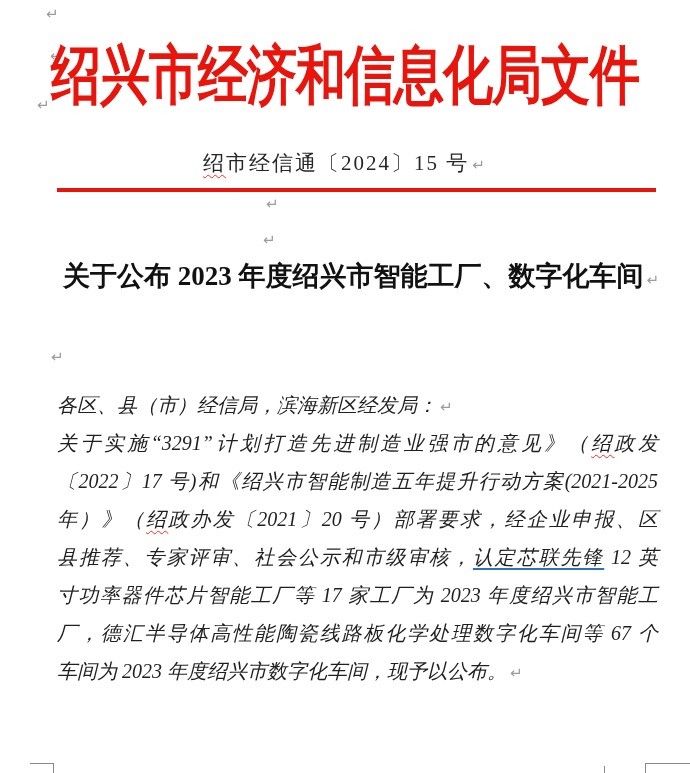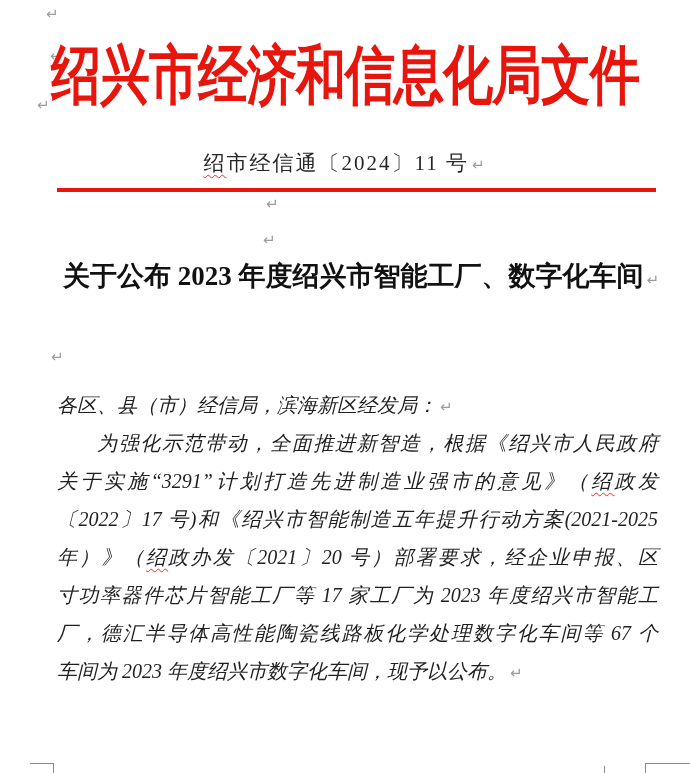--- a/index.html
+++ b/index.html
@@ -100,44 +100,44 @@
 
 <div class="page">
 
   <span class="pm abs" style="left:46px;top:7px">↵</span>
   <span class="pm abs" style="left:50px;top:49px">↵</span>
 
   <div class="agency-title">绍兴市经济和信息化局文件</div>
 
   <span class="pm abs" style="left:37px;top:98px">↵</span>
 
-  <div class="doc-number"><span class="squiggle">绍</span><span>市经信通〔2024〕11 号</span><span class="pm pm-inline">↵</span></div>
+  <div class="doc-number"><span class="squiggle">绍</span><span>市经信通〔2024〕15 号</span><span class="pm pm-inline">↵</span></div>
 
   <div class="red-rule"></div>
 
   <span class="pm abs" style="left:266px;top:197px">↵</span>
   <span class="pm abs" style="left:263px;top:233px">↵</span>
 
   <div class="notice-title">
     <div><span>关于公布 2023 年度绍兴市智能工厂、数字化车间</span><span class="pm pm-inline">↵</span></div>
   </div>
 
   <span class="pm abs" style="left:51px;top:350px">↵</span>
 
   <div class="body">
     <div class="bl"><span>各区、县（市）经信局，滨海新区经发局：</span><span class="pm pm-inline">↵</span></div>
 
-    <div class="bl just indent">为强化示范带动，全面推进新智造，根据《绍兴市人民政府</div>
 
     <div class="bl just"><span>关于实施“3291”计划打造先进制造业强市的意见》（</span><span class="squiggle">绍</span><span>政发</span></div>
 
     <div class="bl just">〔2022〕17 号)和《绍兴市智能制造五年提升行动方案(2021-2025</div>
 
     <div class="bl just"><span>年）》（</span><span class="squiggle">绍</span><span>政办发〔2021〕20 号）部署要求，经企业申报、区</span></div>
 
+    <div class="bl just"><span>县推荐、专家评审、社会公示和市级审核，</span><span class="blue-ul">认定芯联先锋</span><span> 12 英</span></div>
 
     <div class="bl just">寸功率器件芯片智能工厂等 17 家工厂为 2023 年度绍兴市智能工</div>
 
     <div class="bl just">厂，德汇半导体高性能陶瓷线路板化学处理数字化车间等 67 个</div>
 
     <div class="bl"><span>车间为 2023 年度绍兴市数字化车间，现予以公布。</span><span class="pm pm-inline">↵</span></div>
   </div>
 
   <div class="crop-left"></div>
   <div class="crop-tick"></div>

